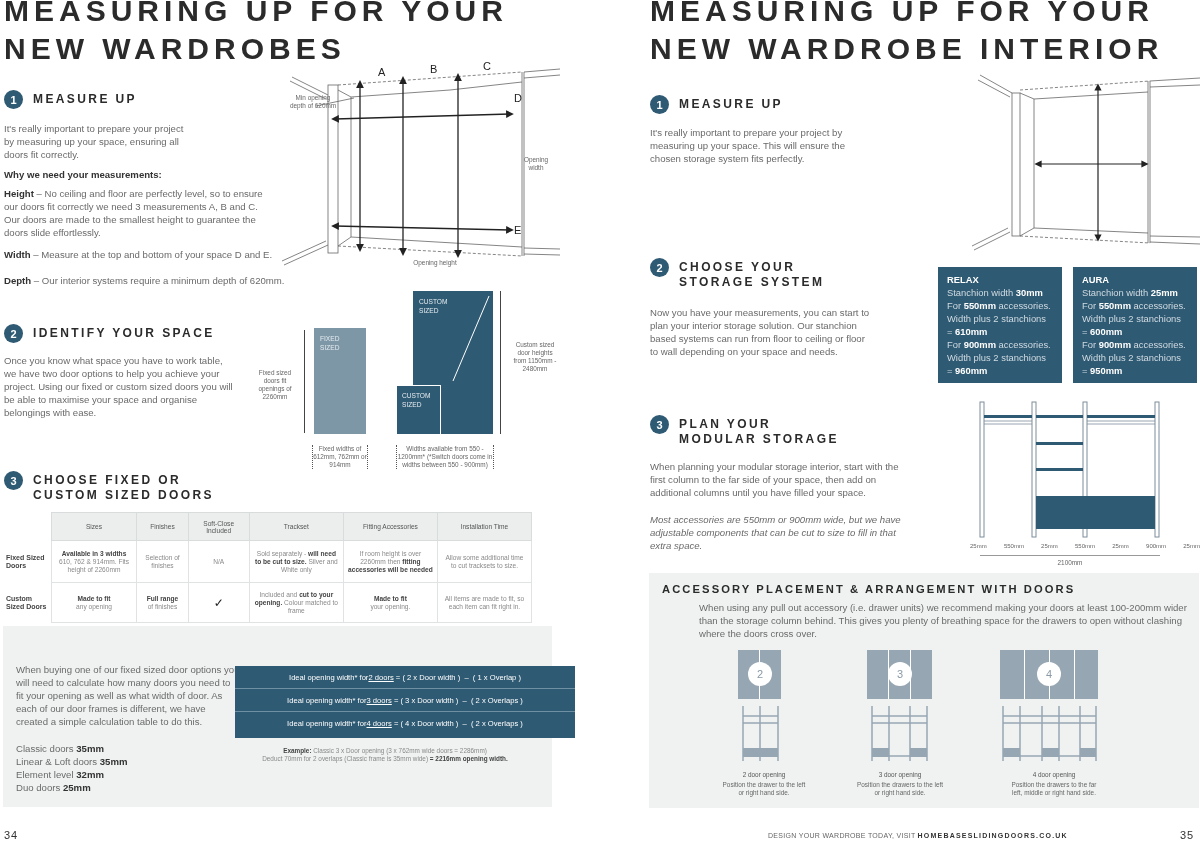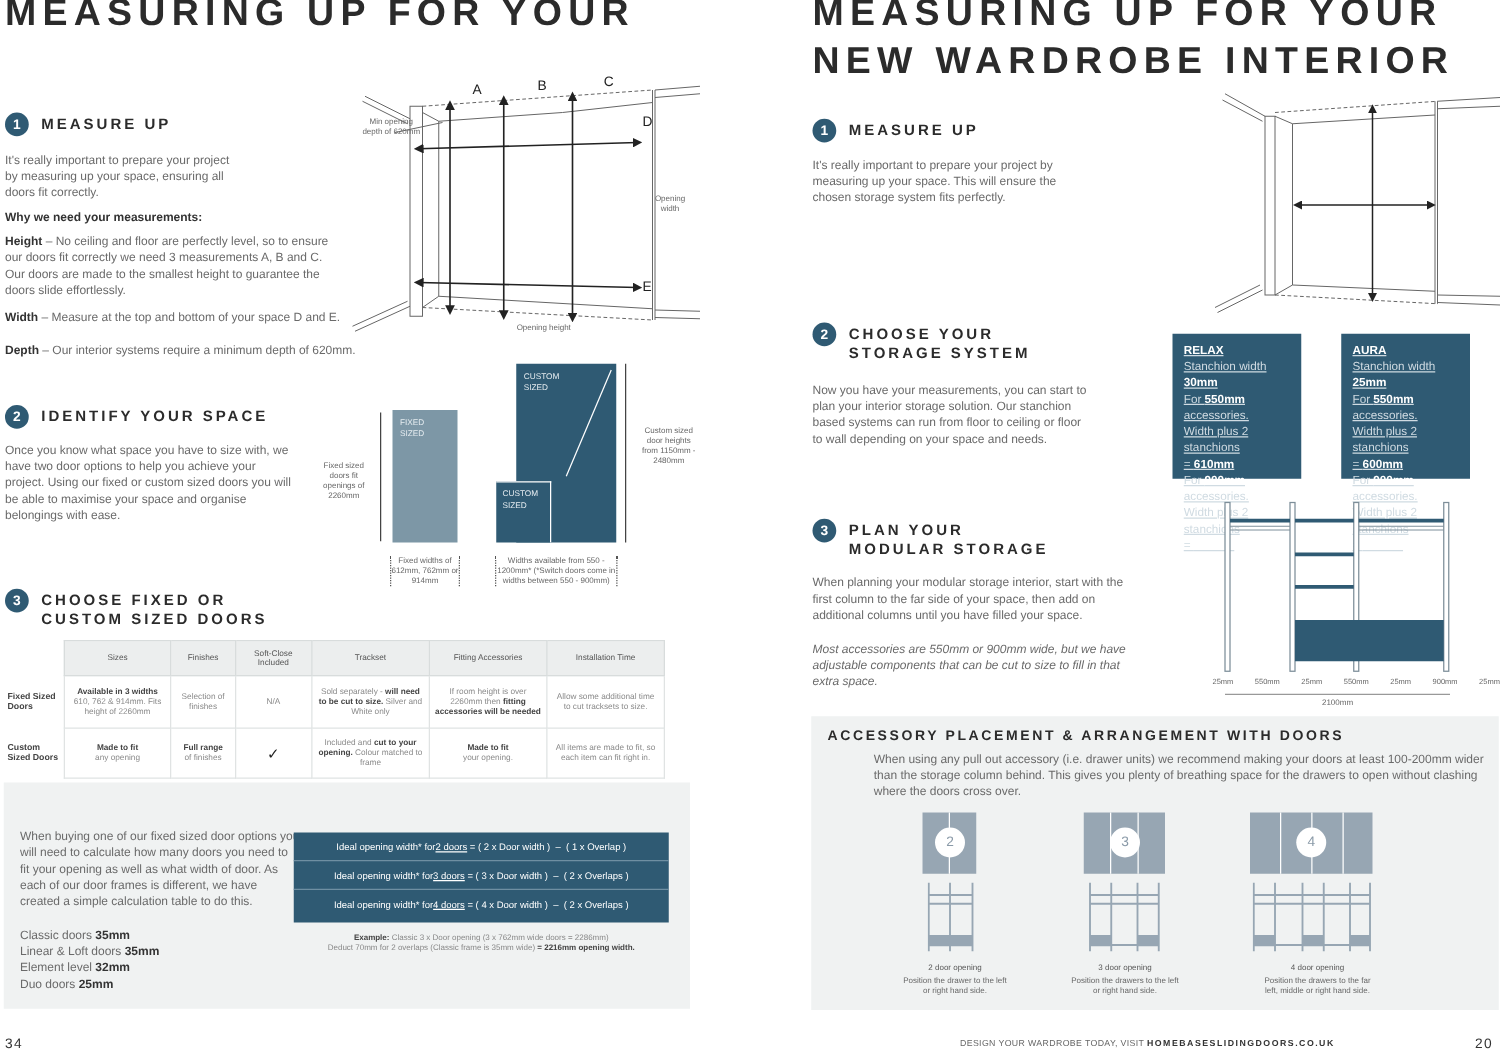--- a/index.html
+++ b/index.html
@@ -16,30 +16,31 @@
   .grey-box { background: #f0f2f2; padding-left: 32px; }
   table.cmp { border-collapse: collapse; font-size: 6.6px; color: #8a8a8a; text-align: center; }
   table.cmp th { background: #eceeee; color: #555; font-weight: normal; border: 1px solid #d8dcdc; padding: 3px 2px; height: 20px; }
   table.cmp td { border: 1px solid #e0e3e3; padding: 3px 4px; height: 28px; line-height: 8px; }
   table.cmp td.rowh { border: none; text-align: left; color: #444; font-weight: bold; font-size: 7px; padding-left: 6px; }
   table.cmp b { color: #444; }
   .formula { height: 23px; display: flex; align-items: center; justify-content: center; font-size: 7.6px; color: #fff; border-bottom: 1px solid #6f8fa2; }
   .formula:last-child { border-bottom: none; }
   .formula u { text-decoration: underline; }
   .small { font-size: 6.4px; color: #666; text-align: center; line-height: 8px; }
-  .sys-box { width: 103px; height: 116px; padding: 6px 9px; font-size: 9.4px; line-height: 13px; color: #d0dbe2; text-decoration: underline; }
+  .sys-box { width: 124px; height: 116px; padding: 6px 9px; font-size: 9.4px; line-height: 13px; color: #d0dbe2; }
   .sys-box b { color: #fff; }
   .door-panel { background: #97a6b3; }
   .circle-num { width: 24px; height: 24px; border-radius: 50%; background: #fff; color: #8a9aa8; font-size: 11px; display: flex; align-items: center; justify-content: center; position: absolute; }
 </style>
 </head>
 <body>
 
 <div class="abs title" style="left:4px; top:-8px;">
   <div>MEASURING UP FOR YOUR</div>
+  <div>NEW WARDROBES</div>
 </div>
 
 <div class="abs step" style="left:4px; top:92px;">
   <span class="step-num">1</span>
   <span class="step-title">MEASURE UP</span>
 </div>
 <div class="abs body" style="left:4px; top:122px; width:190px;">It's really important to prepare your project by measuring up your space, ensuring all doors fit correctly.</div>
 <div class="abs body" style="left:4px; top:168px; color:#333; font-weight:bold;">Why we need your measurements:</div>
 <div class="abs body" style="left:4px; top:187px; width:270px;">
   <b>Height</b><span> – No ceiling and floor are perfectly level, so to ensure our doors fit correctly we need 3 measurements A, B and C. Our doors are made to the smallest height to guarantee the doors slide effortlessly.</span>
@@ -95,21 +96,21 @@
   <span class="abs" style="left:244px; top:164px; font-size:11px; color:#222;">E</span>
   <span class="abs small" style="left:18px; top:34px; width:50px;">Min opening depth of 620mm</span>
   <span class="abs small" style="left:246px; top:96px; width:40px;">Opening width</span>
   <span class="abs small" style="left:130px; top:199px; width:70px;">Opening height</span>
 </div>
 
 <div class="abs step" style="left:4px; top:326px;">
   <span class="step-num">2</span>
   <span class="step-title">IDENTIFY YOUR SPACE</span>
 </div>
-<div class="abs body" style="left:4px; top:354px; width:230px;">Once you know what space you have to size with, we have two door options to help you achieve your project. Using our fixed or custom sized doors you will be able to maximise your space and organise belongings with ease.</div>
+<div class="abs body" style="left:4px; top:354px; width:230px;">Once you know what space you have to work table, we have two door options to help you achieve your project. Using our fixed or custom sized doors you will be able to maximise your space and organise belongings with ease.</div>
 
 <div class="abs" style="left:250px; top:285px; width:310px; height:200px;">
   <div class="abs small" style="left:2px; top:84px; width:46px;">Fixed sized doors fit openings of 2260mm</div>
   <div class="abs" style="left:54px; top:45px; width:1px; height:103px; background:#444;"></div>
   <div class="abs" style="left:64px; top:43px; width:52px; height:106px; background:#7d97a6;">
     <span class="abs" style="left:6px; top:6px; font-size:6.6px; color:#e5ecf0; width:30px; line-height:9px;">FIXED SIZED</span>
   </div>
   <div class="abs small" style="left:62px; top:160px; width:56px; border-left:1px dotted #555; border-right:1px dotted #555;">Fixed widths of 612mm, 762mm or 914mm</div>
 
   <div class="abs teal" style="left:163px; top:6px; width:80px; height:143px;">
@@ -167,21 +168,21 @@
   </table>
 
 <div class="abs grey-box" style="left:3px; top:626px; width:549px; height:181px;">
   <div class="abs body" style="left:13px; top:37px; width:224px;">When buying one of our fixed sized door options you will need to calculate how many doors you need to fit your opening as well as what width of door. As each of our door frames is different, we have created a simple calculation table to do this.</div>
   <div class="abs body" style="left:13px; top:116px; line-height:13px;">
     <div><span>Classic doors </span><b>35mm</b></div>
     <div><span>Linear &amp; Loft doors </span><b>35mm</b></div>
     <div><span>Element level </span><b>32mm</b></div>
     <div><span>Duo doors </span><b>25mm</b></div>
   </div>
-  <div class="abs teal" style="left:232px; top:40px; width:300px; height:72px;">
+  <div class="abs teal" style="left:232px; top:40px; width:340px; height:72px;">
     <div class="formula">
         <span>Ideal opening width* for </span>
         <u>2 doors</u>
         <span style="white-space:pre;"> = ( 2 x Door width )  –  ( 1 x Overlap )</span>
       </div>
     <div class="formula">
         <span>Ideal opening width* for </span>
         <u>3 doors</u>
         <span style="white-space:pre;"> = ( 3 x Door width )  –  ( 2 x Overlaps )</span>
       </div>
@@ -388,13 +389,13 @@
         <rect x="78" y="42" width="16" height="9" fill="#97a6b3"></rect>
     </svg>
   </div>
   <div class="abs small" style="left:360px; top:198px; width:90px; color:#555;">4 door opening</div>
   <div class="abs small" style="left:360px; top:208px; width:90px;">Position the drawers to the far left, middle or right hand side.</div>
 </div>
 
 <div class="abs" style="left:768px; top:832px; font-size:7px; color:#666; letter-spacing:0.3px;">
   <span>DESIGN YOUR WARDROBE TODAY, VISIT </span><a style="font-weight:bold; color:#333; letter-spacing:1.2px; text-decoration:none;">HOMEBASESLIDINGDOORS.CO.UK</a>
 </div>
-<div class="abs" style="left:1180px; top:829px; font-size:11px; color:#333; letter-spacing:1px;">20</div>
+<div class="abs" style="left:1180px; top:829px; font-size:11px; color:#333; letter-spacing:1px;">35</div>
 
 </body></html>

